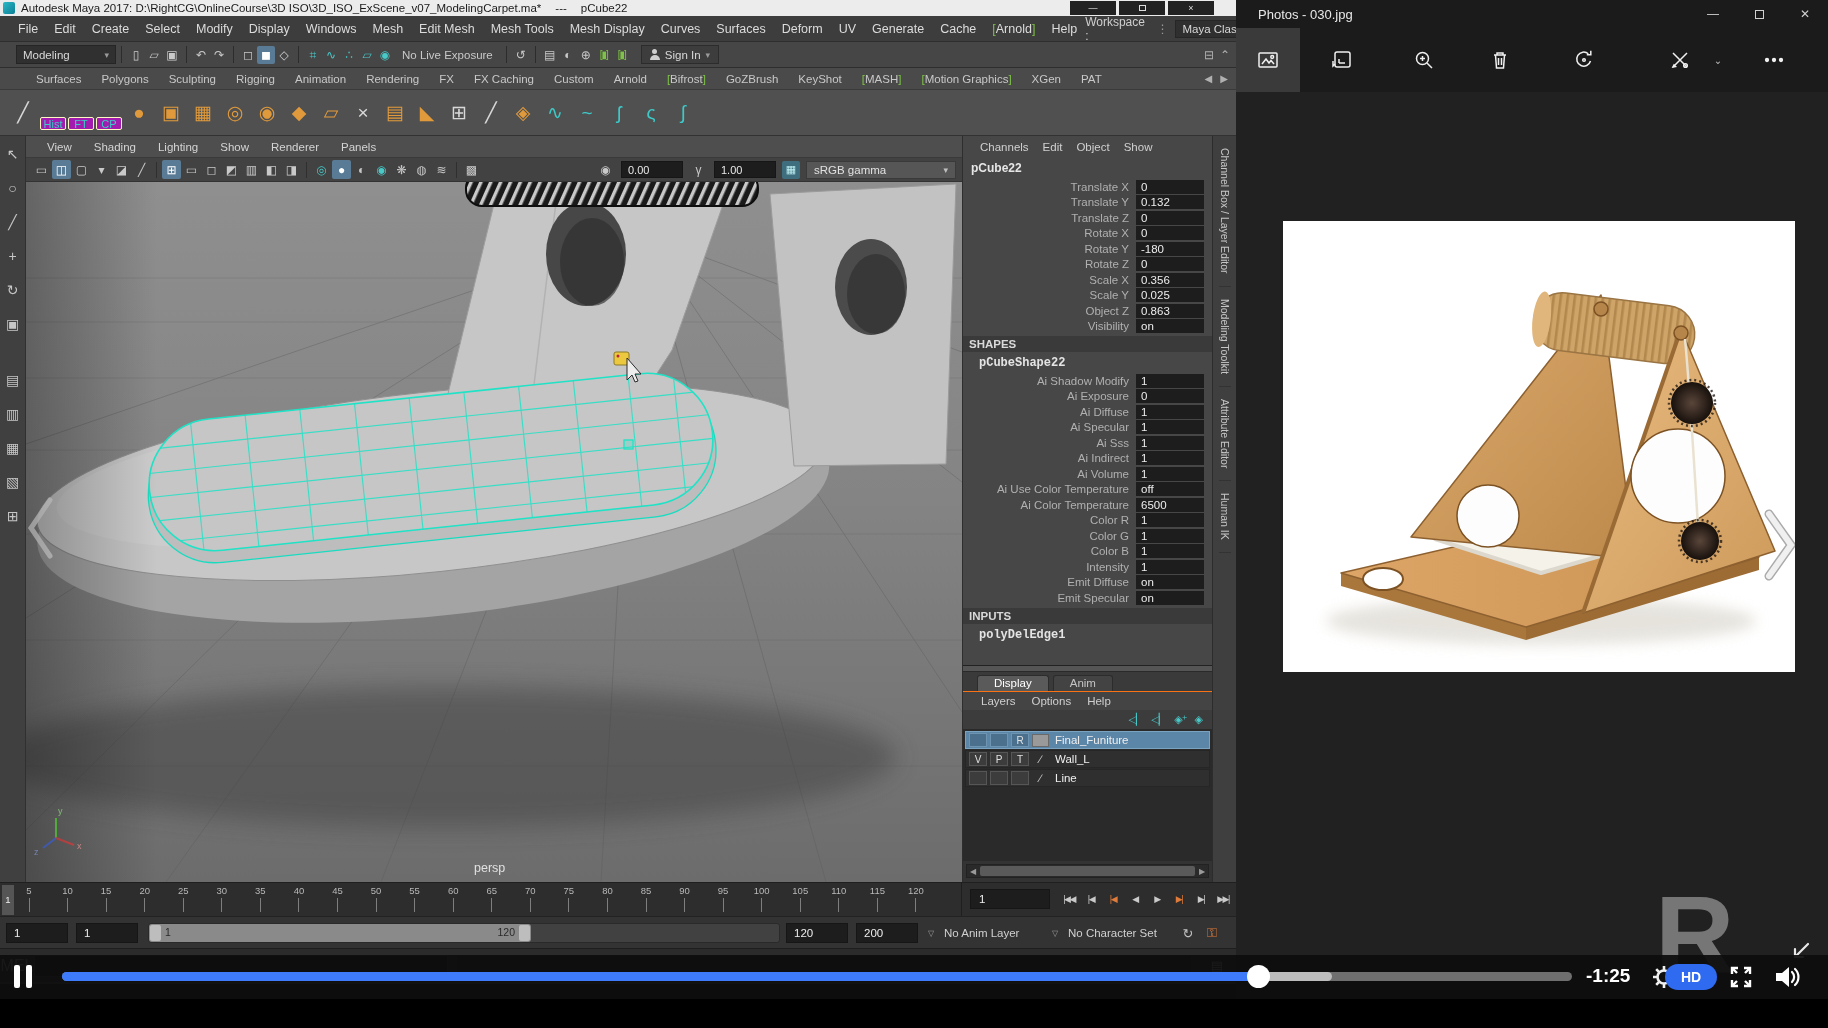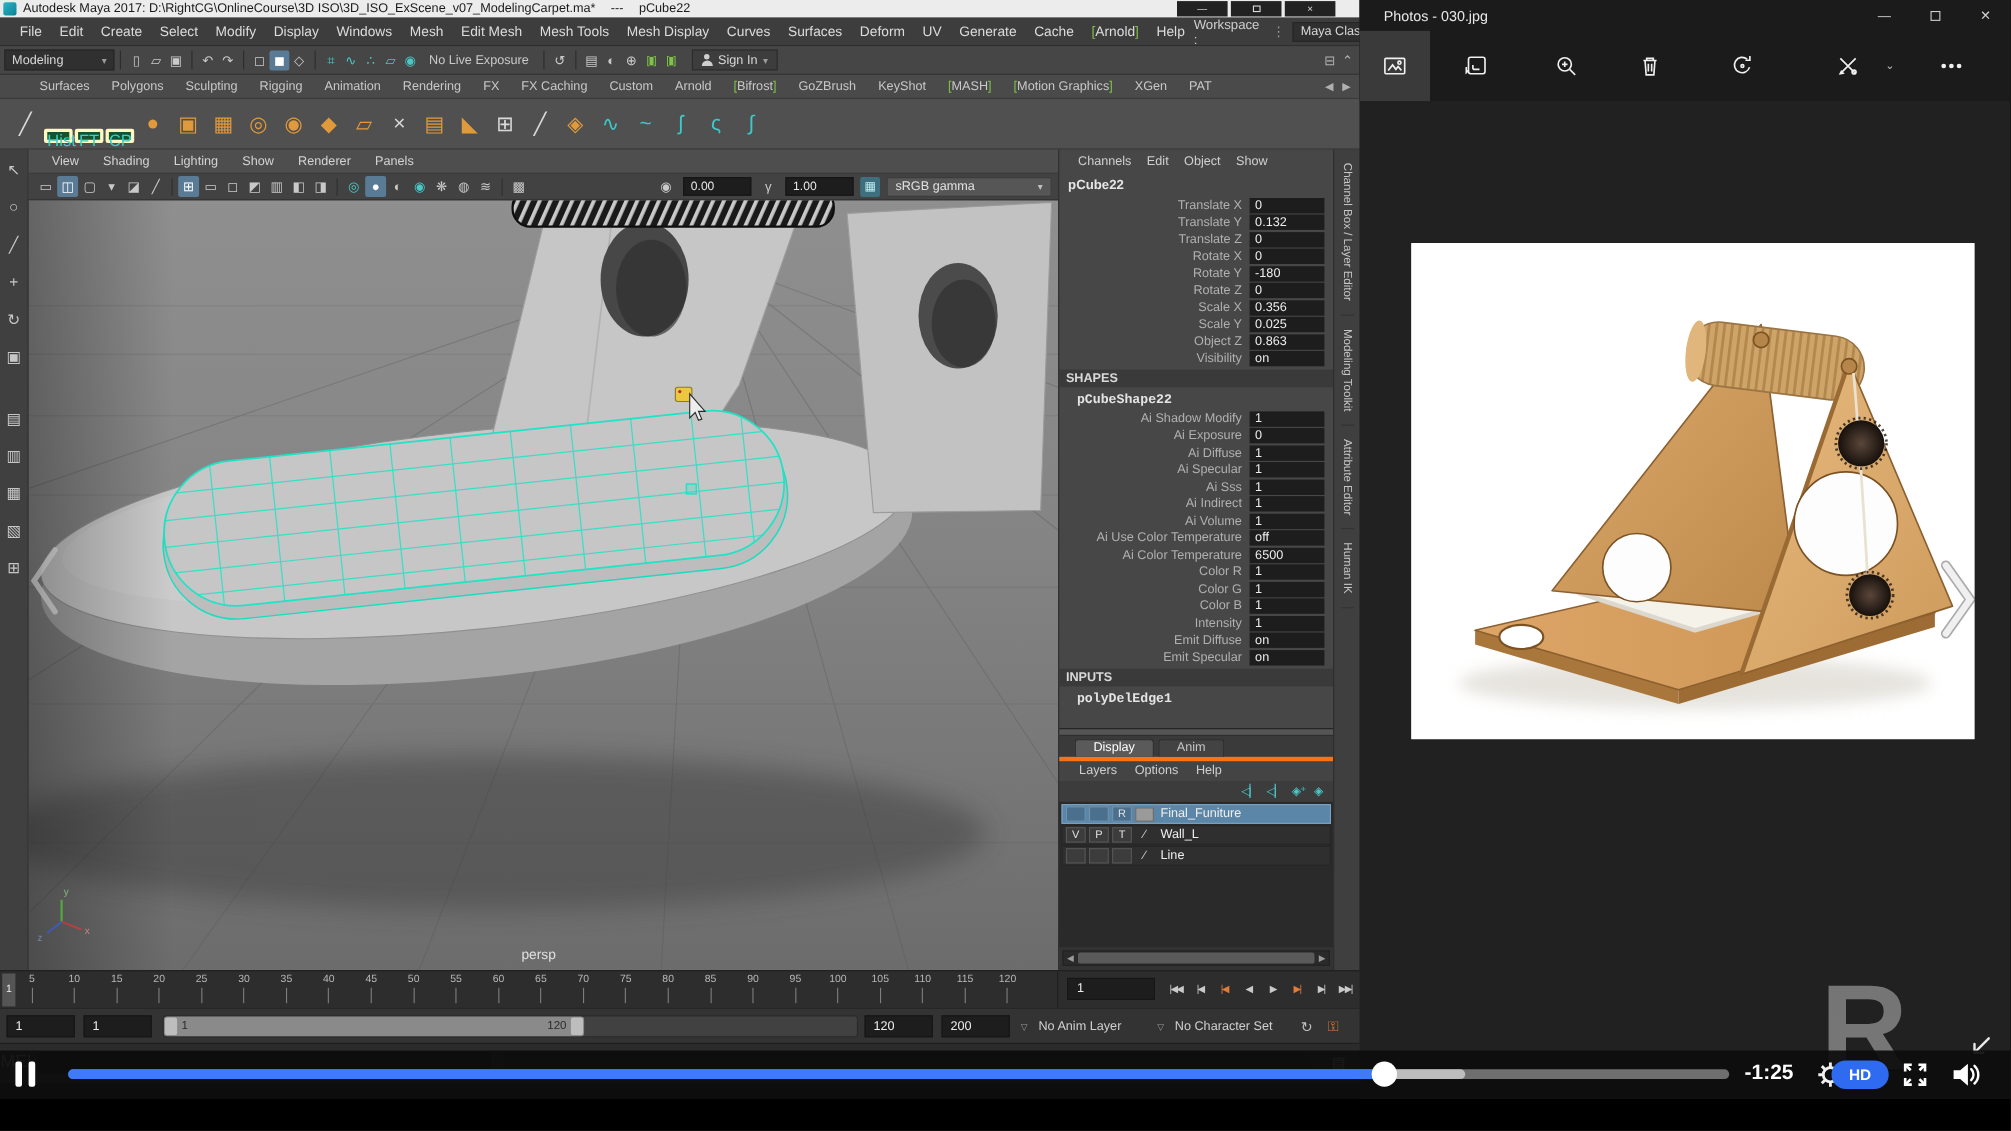--- a/index.html
+++ b/index.html
@@ -21,21 +21,21 @@
 
   .m-menubar { position:absolute; left:0; top:16px; right:0; height:26px; background:#3d3d3d; border-bottom:1px solid #2e2e2e; display:flex; align-items:center; padding-left:10px; }
   .m-menu-item { padding:0 8px; font-size:12.5px; color:#dcdcdc; white-space:nowrap; }
   .bk { color:#7ec247; }
   .m-workspace { margin-left:auto; display:flex; align-items:center; gap:7px; padding-right:10px; }
   .m-workspace .lab { font-size:12px; color:#cfcfcf; }
   .m-workspace .dots { color:#9a9a9a; font-size:12px; }
   .m-ws-select { width:150px; height:18px; background:#2f2f2f; border:1px solid #262626; color:#d8d8d8; font-size:11.5px; display:flex; align-items:center; padding:0 6px; }
   .m-ws-select .car { margin-left:auto; color:#9a9a9a; font-size:9px; }
 
-  .m-statusline { position:absolute; left:0; top:42px; right:0; height:26px; background:#464646; border-bottom:1px solid #2e2e2e; display:flex; align-items:center; padding-left:4px; }
+  .m-statusline { position:absolute; left:0; top:42px; right:0; height:26px; background:#464646; border-bottom:1px solid #2e2e2e; display:flex; align-items:center; padding-left:16px; }
   .m-mode { width:100px; height:19px; background:#303030; border:1px solid #252525; color:#d8d8d8; font-size:11.5px; display:flex; align-items:center; padding:0 6px; }
   .m-mode .car { margin-left:auto; color:#9a9a9a; font-size:9px; }
   .sl-ic { width:18px; height:18px; display:grid; place-items:center; font-size:12px; color:#c9c9c9; flex:none; }
   .sl-ic.sep { width:1px; height:17px; background:#2c2c2c; margin:0 5px; }
   .sl-ic.ic-t { color:#49c8c8; }
   .sl-ic.ic-g { color:#7ec247; font-size:10px; letter-spacing:-1px; }
   .sl-ic.active { background:#5a7b96; border-radius:2px; color:#fff; }
   .sl-text { font-size:11.5px; color:#c9c9c9; padding:0 8px; white-space:nowrap; }
   .m-signin { display:flex; align-items:center; gap:5px; margin-left:10px; background:#3d3d3d; border:1px solid #2c2c2c; height:19px; padding:0 8px; }
   .person { position:relative; width:10px; height:11px; }
@@ -47,21 +47,21 @@
 
   .m-shelftabs { position:absolute; left:0; top:68px; right:0; height:22px; background:#4a4a4a; border-bottom:1px solid #3a3a3a; display:flex; align-items:center; padding-left:26px; }
   .m-shelftab { font-size:11.5px; color:#c8c8c8; padding:0 10px; white-space:nowrap; }
   .shelf-nav { margin-left:auto; display:flex; gap:8px; padding-right:8px; color:#b0b0b0; font-size:10px; }
 
   .m-shelficons { position:absolute; left:0; top:90px; right:0; height:46px; background:#505050; border-bottom:1px solid #323232; display:flex; align-items:center; padding-left:8px; gap:2px; }
   .ic { width:30px; height:32px; display:grid; place-items:center; font-size:19px; }
   .ic-o { color:#e09a3c; }
   .ic-t { color:#3ec9c9; }
   .ic-w { color:#d8d8d8; }
-  .ic.badge { width:26px; height:13px; font-size:15px; color:#35d0c6; background:#14532d; border:3px solid #fef9c3; align-self:end; margin-bottom:5px; border-radius:2px; }
+  .ic.badge { width:26px; height:13px; font-size:11px; color:#35d0c6; background:#a21caf; border:1px solid #fef9c3; align-self:end; margin-bottom:5px; border-radius:2px; }
 
   .m-main { position:absolute; left:0; top:136px; width:1236px; height:746px; }
   .m-toolbox { position:absolute; left:0; top:0; width:26px; height:746px; background:#404040; border-right:1px solid #303030; display:flex; flex-direction:column; align-items:center; padding-top:8px; gap:14px; }
   .tb-ic { width:20px; height:20px; display:grid; place-items:center; font-size:14px; color:#c6c6c6; }
   .tb-ic.sep { height:8px; }
 
   .m-viewport { position:absolute; left:26px; top:0; width:936px; height:746px; background:#424242; }
   .vp-menus { position:absolute; left:0; top:0; right:0; height:22px; background:#4e4e4e; border-bottom:1px solid #3a3a3a; display:flex; align-items:center; padding-left:10px; }
   .vp-menu { font-size:11.5px; color:#d4d4d4; padding:0 11px; }
   .vp-iconbar { position:absolute; left:0; top:22px; right:0; height:24px; background:#424242; border-bottom:1px solid #333; display:flex; align-items:center; padding:0 6px; gap:1px; }
@@ -86,21 +86,21 @@
   .ch-value { width:68px; background:#1d1d1d; color:#ededed; height:14px; line-height:14px; padding-left:5px; margin-right:8px; flex:none; }
   .ch-section { height:16px; background:#3a3a3a; color:#d9d9d9; font-size:11.5px; font-weight:bold; display:flex; align-items:center; padding-left:6px; margin:2px 0; flex:none; }
   .ch-node { font-size:12px; font-weight:bold; color:#e4e4e4; padding:2px 0 3px 16px; flex:none;font-family:Liberation Mono, monospace; }
   .ch-spacer { flex:1; }
 
   .layer-editor { flex:none; background:#333; border-top:1px solid #222; }
   .le-grip { height:6px; background:#555; border-bottom:1px solid #2a2a2a; }
   .le-tabs { display:flex; gap:4px; padding:3px 0 0 14px; background:#3a3a3a; }
   .le-tab { padding:1px 16px 2px; font-size:11.5px; color:#c4c4c4; background:#434343; border:1px solid #2c2c2c; border-bottom:none; border-radius:3px 3px 0 0; }
   .le-tab.active { background:#5a5a5a; color:#fff; }
-  .le-menus { display:flex; gap:2px; padding:3px 0 3px 10px; background:#444; border-top:4px solid #f97316; }
+  .le-menus { display:flex; gap:2px; padding:3px 0 3px 10px; background:#444; border-top:1px solid #f97316; }
   .le-menu { font-size:11.5px; color:#cfcfcf; padding:0 8px; }
   .le-icons { display:flex; justify-content:flex-end; gap:8px; padding:3px 10px; background:#3c3c3c; }
   .le-ic { font-size:11px; color:#49c8c8; letter-spacing:-1px; }
   .le-list { background:#2a2a2a; min-height:132px; padding-top:2px; }
   .lay-row { display:flex; align-items:center; height:18px; background:#2f2f2f; border:1px solid #262626; margin:0 2px 1px; padding-left:3px; gap:3px; }
   .lay-row.selected { background:#5c86a8; border-color:#7aa3c2; }
   .lay-row .bx { width:18px; height:14px; background:#3c3c3c; border:1px solid #565656; font-size:10px; color:#e0e0e0; display:grid; place-items:center; flex:none; }
   .lay-row.selected .bx { background:#4a708e; border-color:#6e94b2; }
   .lay-row .sw { width:17px; height:13px; font-size:11px; color:#cfcfcf; display:grid; place-items:center; flex:none; }
   .lay-row.sw-fill .sw { background:#9a9a9a; color:#2e2e2e; border:1px solid #6a6a6a; }

